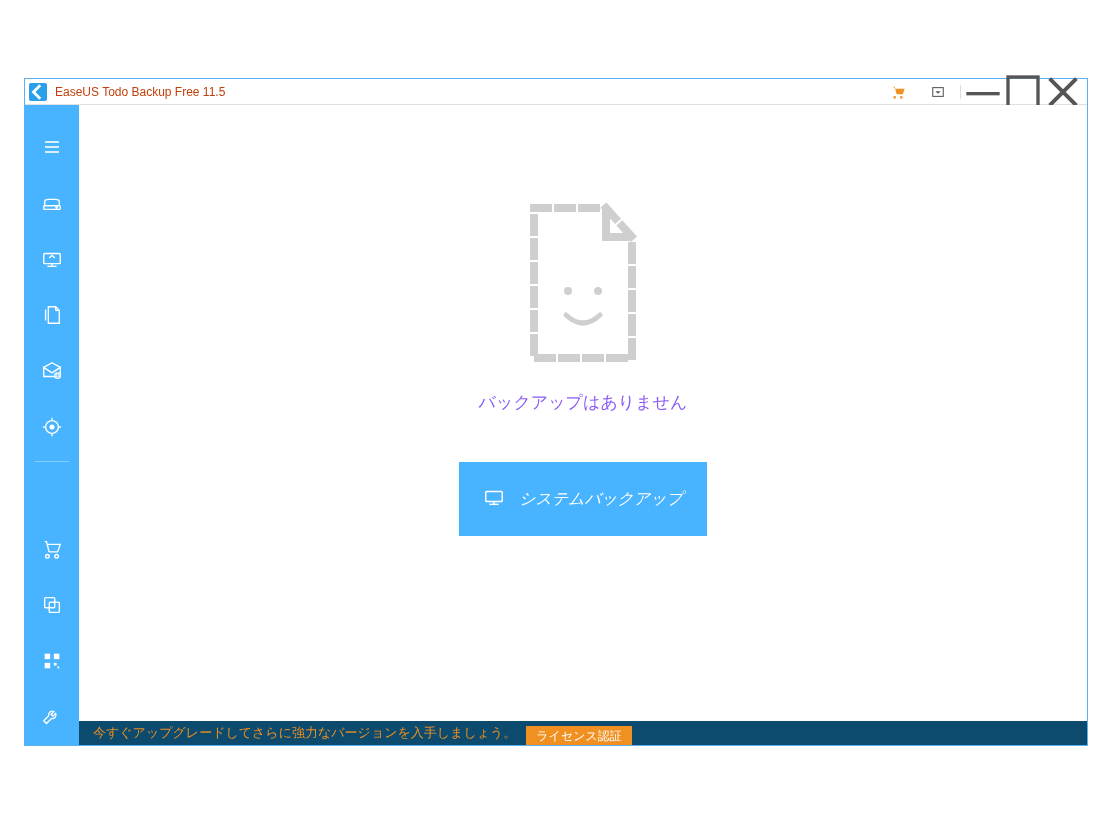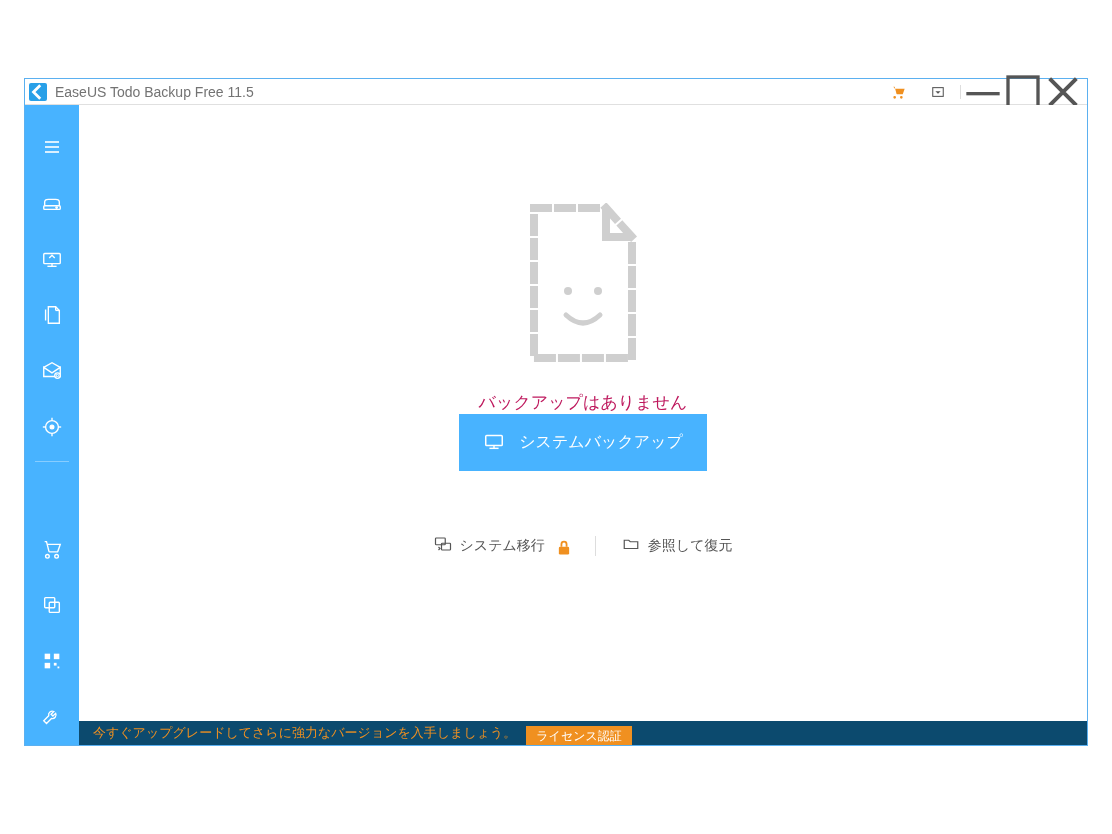--- a/index.html
+++ b/index.html
@@ -34,22 +34,22 @@
       color: #fff;
       display: flex;
       align-items: center;
       justify-content: center;
       font-size: 12px;
       font-weight: bold;
       border-radius: 2px;
       margin-right: 8px;
     }
     .titlebar .title {
-      font-size: 14px;
-      color: #737373;
+      font-size: 12px;
+      color: #c2410c;
       flex: 1;
     }
     .titlebar .right-controls {
       display: flex;
       align-items: center;
       gap: 0;
     }
     .titlebar .ctrl-btn {
       width: 40px;
       height: 26px;
@@ -120,33 +120,35 @@
     }
     .empty-file {
       width: 118px;
       height: 160px;
       position: relative;
       margin-bottom: 28px;
     }
     .empty-file svg { width: 118px; height: 160px; }
     .empty-text {
       font-size: 17px;
-      color: #be185d;
+      color: #8b5cf6;
+      margin-bottom: 48px;
     }
     .primary-btn {
       background: #48b3ff;
       color: #fff;
       border: none;
       padding: 0 24px;
-      height: 57px;
+      height: 74px;
       display: flex;
       align-items: center;
       gap: 14px;
       font-size: 16px;
       cursor: pointer;
+      font-style: italic;
     }
     .primary-btn svg { width: 22px; height: 22px; }
 
     .secondary-row {
       display: flex;
       align-items: center;
       gap: 0;
       margin-top: 64px;
     }
     .secondary-action {
@@ -329,47 +331,20 @@
           <span>
             <svg viewBox="0 0 24 24" fill="none" stroke="#fff" stroke-width="1.6">
                 <rect x="3" y="6" width="18" height="11" rx="1"></rect>
                 <line x1="7" y1="20" x2="17" y2="20"></line>
                 <line x1="12" y1="17" x2="12" y2="20"></line>
               </svg>
           </span>
           <span>システムバックアップ</span>
         </button>
 
-        <div class="secondary-row">
-          <div class="secondary-action">
-            <span>
-              <svg viewBox="0 0 24 24" fill="none" stroke="#555" stroke-width="1.6">
-                  <rect x="2" y="4" width="13" height="9" rx="1"></rect>
-                  <rect x="10" y="11" width="12" height="9" rx="1"></rect>
-                  <path d="M6 16 L8 18 L6 20"></path>
-                </svg>
-            </span>
-            <span>システム移行</span>
-            <span class="lock-icon">
-              <svg viewBox="0 0 14 14" fill="#f09020">
-                  <rect x="3" y="6" width="8" height="6" rx="1"></rect>
-                  <path d="M5 6 V4 a2 2 0 014 0 V6" fill="none" stroke="#f09020" stroke-width="1.4"></path>
-                </svg>
-            </span>
-          </div>
-          <div class="vdiv"></div>
-          <div class="secondary-action">
-            <span>
-              <svg viewBox="0 0 24 24" fill="none" stroke="#555" stroke-width="1.6">
-                  <path d="M3 7 L3 18 L21 18 L21 9 L11 9 L9 7 Z"></path>
-                </svg>
-            </span>
-            <span>参照して復元</span>
-          </div>
-        </div>
       </div>
 
       <div class="upgrade-bar">
         <span class="msg">今すぐアップグレードしてさらに強力なバージョンを入手しましょう。</span>
         <span class="badge">ライセンス認証</span>
       </div>
     </div>
   </div>
 </div>
 

